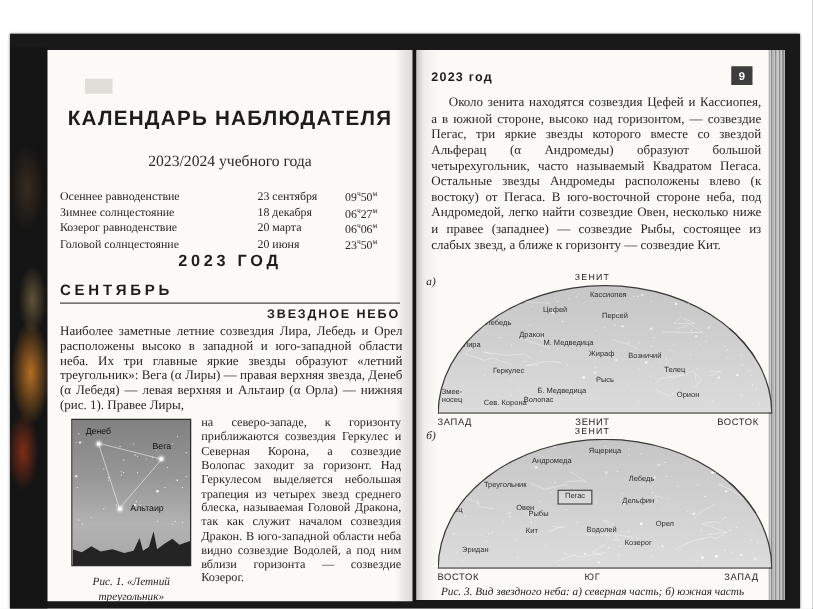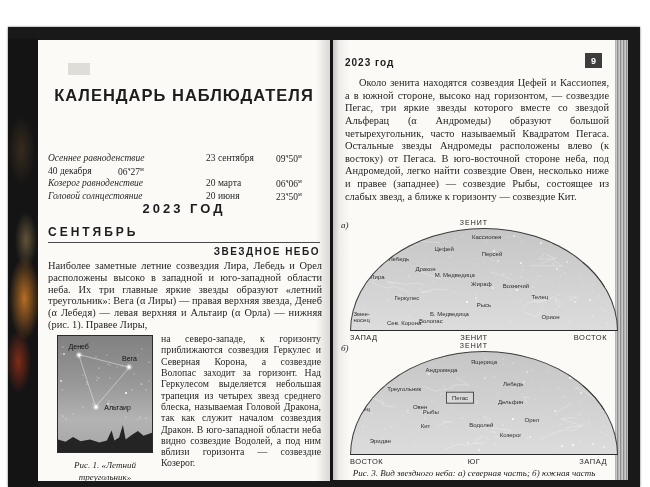--- a/index.html
+++ b/index.html
@@ -26,21 +26,21 @@
     background:linear-gradient(to right, rgba(0,0,0,0) 0%, rgba(0,0,0,.14) 42%, rgba(0,0,0,.20) 52%, rgba(0,0,0,.05) 68%, rgba(0,0,0,0) 100%);}
   .abs{position:absolute;}
   
   .smudge{left:30px;top:23px;width:22px;height:12px;background:#deddd8;}
   .book-title{left:0;top:46px;width:100%;text-align:center;
     font-family:"Liberation Sans", sans-serif;font-weight:bold;font-size:16.5px;
     letter-spacing:1px;color:#1d1d1d;}
   .subtitle{left:0;top:81px;width:100%;text-align:center;font-size:12.5px;line-height:1.3;color:#2a2a2a;}
   .epochs{left:10px;top:113px;width:272px;font-size:9.5px;line-height:1.22;}
   .epoch-row{display:flex;}
-  .epoch-name{width:158px;font-style:italic;}
+  .epoch-name{width:158px;}
   .epoch-date{width:70px;}
   .epoch-time{flex:1;text-align:left;}
   .epoch-time sup{font-size:6px;}
   .year-heading{left:0;top:161px;width:100%;text-align:center;
     font-family:"Liberation Sans", sans-serif;font-weight:bold;font-size:13px;letter-spacing:3px;color:#1d1d1d;}
   .month-heading{left:10px;top:185px;font-family:"Liberation Sans", sans-serif;
     font-weight:bold;font-size:12px;letter-spacing:3px;color:#1d1d1d;}
   .rule{left:10px;top:202px;width:272px;border-top:1px solid #4a4a4a;}
   .section-heading{right:10px;top:206px;font-family:"Liberation Sans", sans-serif;
     font-weight:bold;font-size:10px;letter-spacing:1.5px;color:#1d1d1d;}
@@ -82,29 +82,31 @@
 
 <div class="stage">
   <div class="cover"></div>
   <div class="cover-left-art"></div>
   <div class="page-edge-right"></div>
 
   <div class="page page-left">
     <div class="abs smudge"></div>
     <div class="abs book-title">КАЛЕНДАРЬ НАБЛЮДАТЕЛЯ</div>
     <div class="abs subtitle">
+      <div>2023/2024 учебного года</div>
     </div>
     <div class="abs epochs" id="epochs">
         <div class="epoch-row">
           <span class="epoch-name">Осеннее равноденствие</span>
           <span class="epoch-date">23 сентября</span>
           <span class="epoch-time">09<sup>ч</sup>50<sup>м</sup></span>
         </div>
         <div class="epoch-row">
-          <span class="epoch-date">40 декабря</span>
+          <span class="epoch-name">Зимнее солнцестояние</span>
+          <span class="epoch-date">18 декабря</span>
           <span class="epoch-time">06<sup>ч</sup>27<sup>м</sup></span>
         </div>
         <div class="epoch-row">
           <span class="epoch-name">Козерог равноденствие</span>
           <span class="epoch-date">20 марта</span>
           <span class="epoch-time">06<sup>ч</sup>06<sup>м</sup></span>
         </div>
         <div class="epoch-row">
           <span class="epoch-name">Головой солнцестояние</span>
           <span class="epoch-date">20 июня</span>

